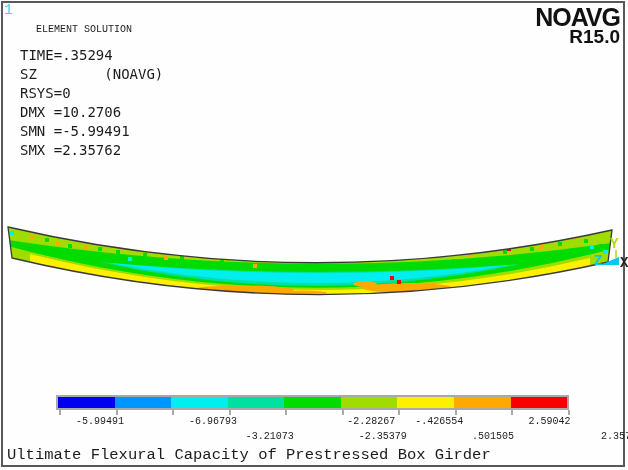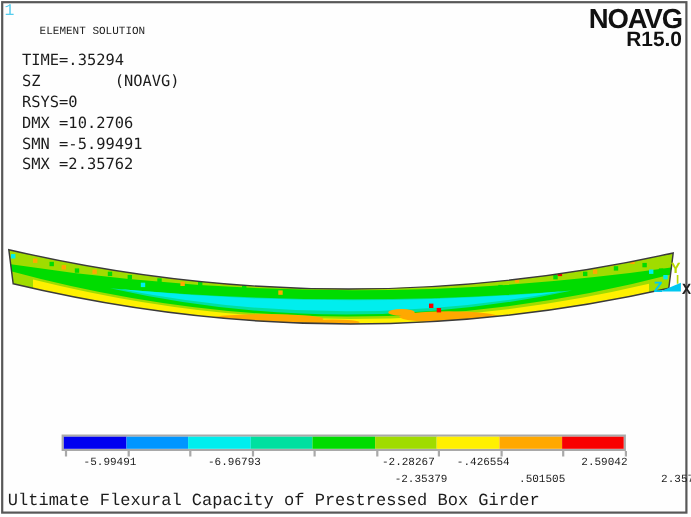--- a/index.html
+++ b/index.html
@@ -135,18 +135,19 @@
     <div class="tick" style="left: 396.889px;"></div>
     <div class="tick" style="left: 453.444px;"></div>
     <div class="tick" style="left: 510px;"></div>
   </div>
 <div class="legend-labels">
     <span class="row-top" style="left: 0px;">-5.99491</span>
     <span class="row-top" style="left: 113.111px;">-6.96793</span>
     <span class="row-top" style="left: 226.222px; margin-left: 45px;">-2.28267</span>
     <span class="row-top" style="left: 339.333px; text-align: center;">-.426554</span>
     <span class="row-top" style="left: 452.444px;">2.59042</span>
+    <span class="row-bot" style="left: 169.667px;">-3.21073</span>
     <span class="row-bot" style="left: 282.778px;">-2.35379</span>
     <span class="row-bot" style="left: 395.889px;">.501505</span>
     <span class="row-bot" style="right: -58px;">2.35762</span>
   </div>
 
 <div class="plot-title">Ultimate Flexural Capacity of Prestressed Box Girder</div>
 
 </body></html>

